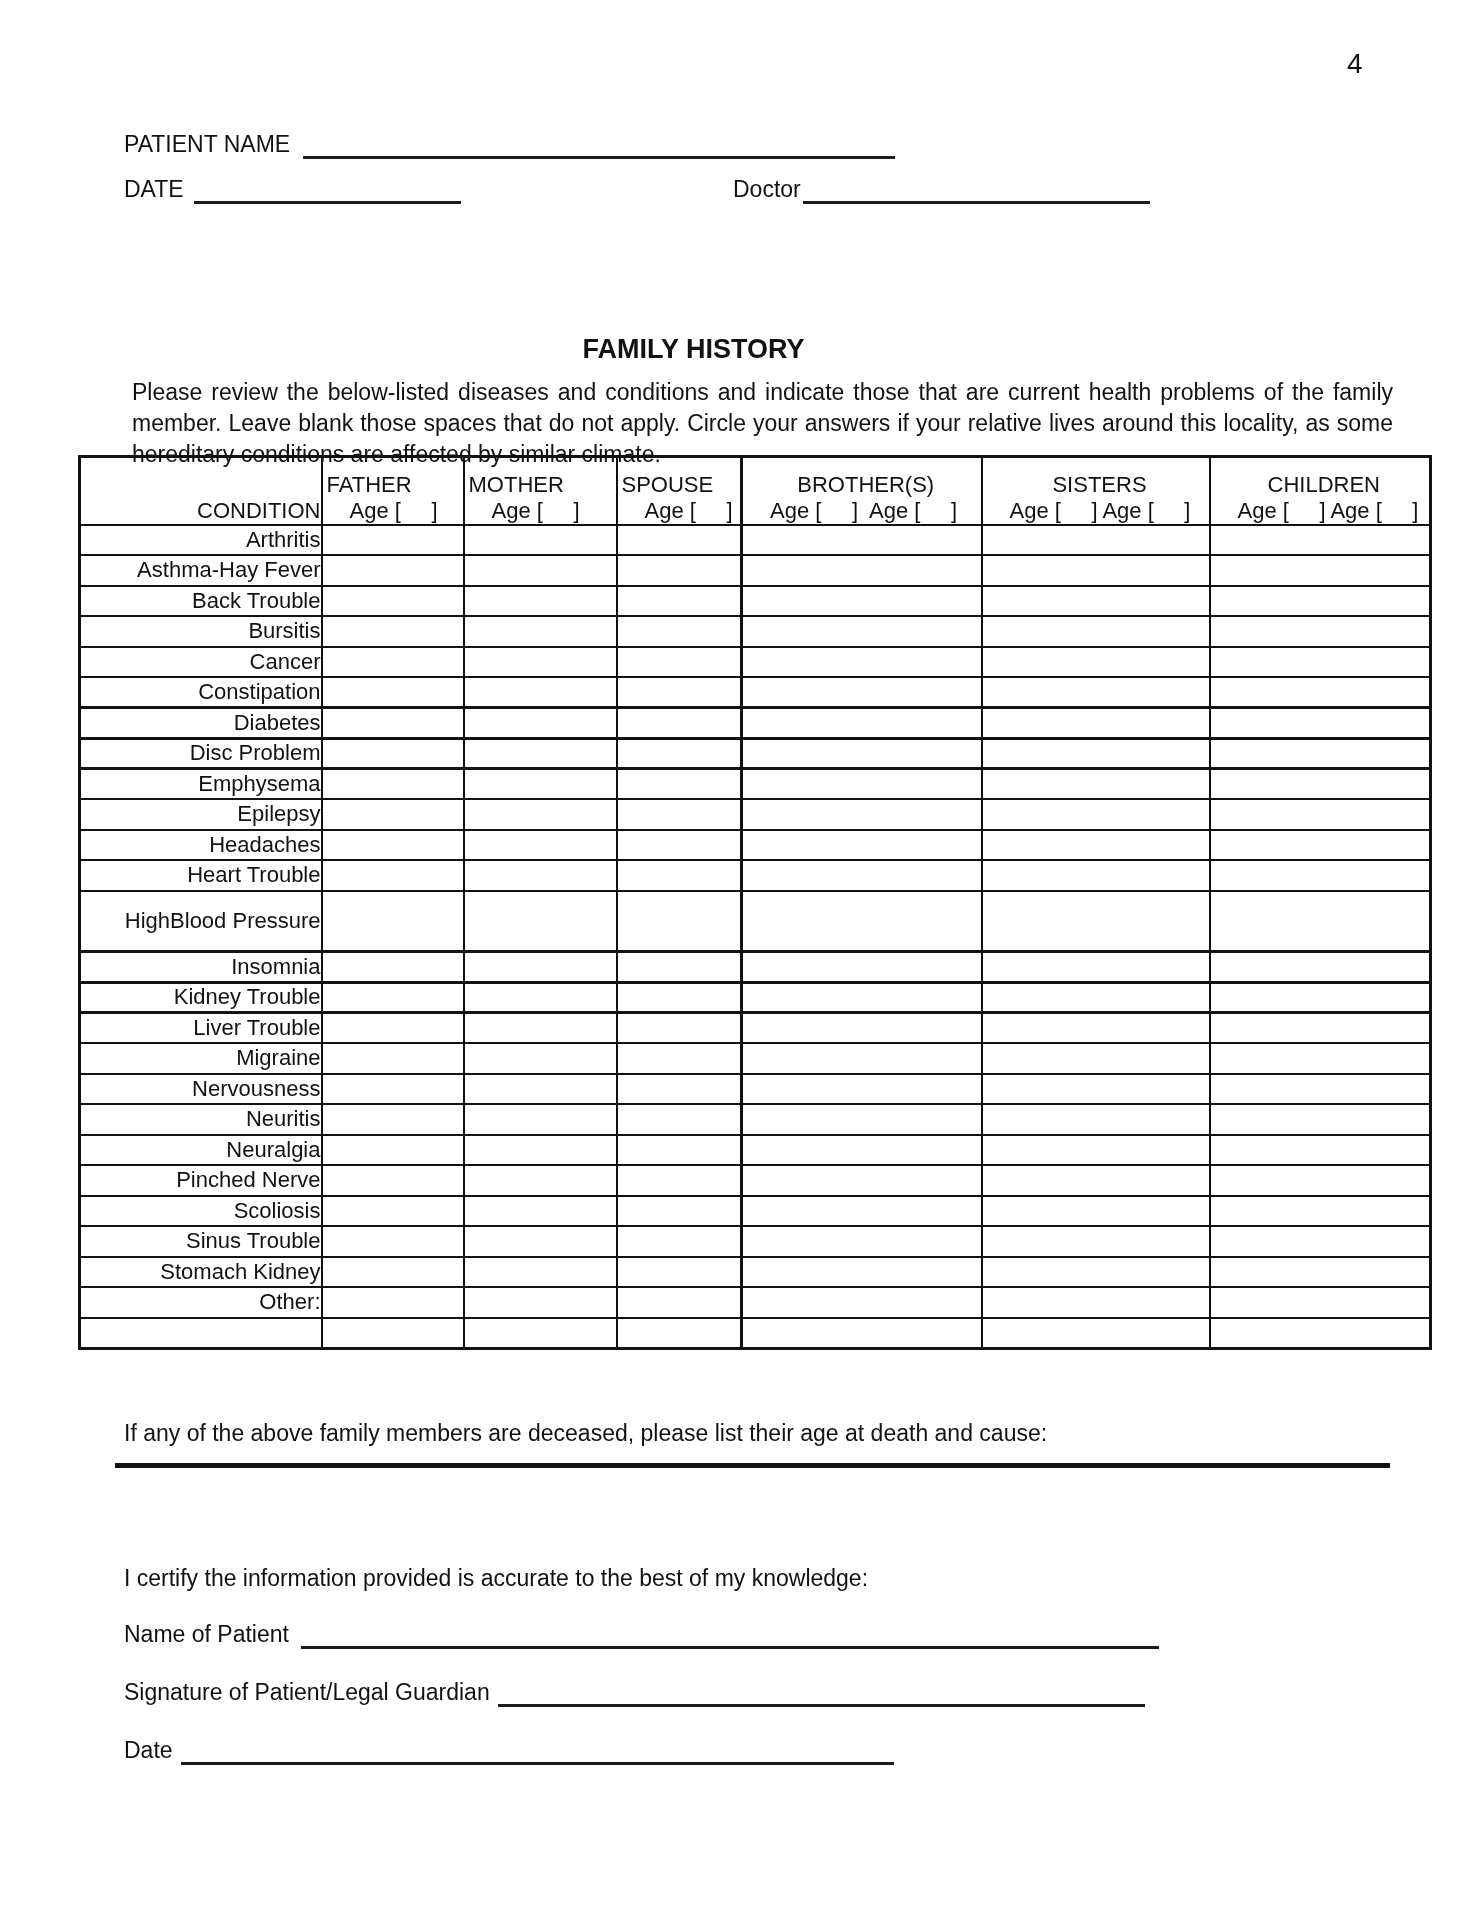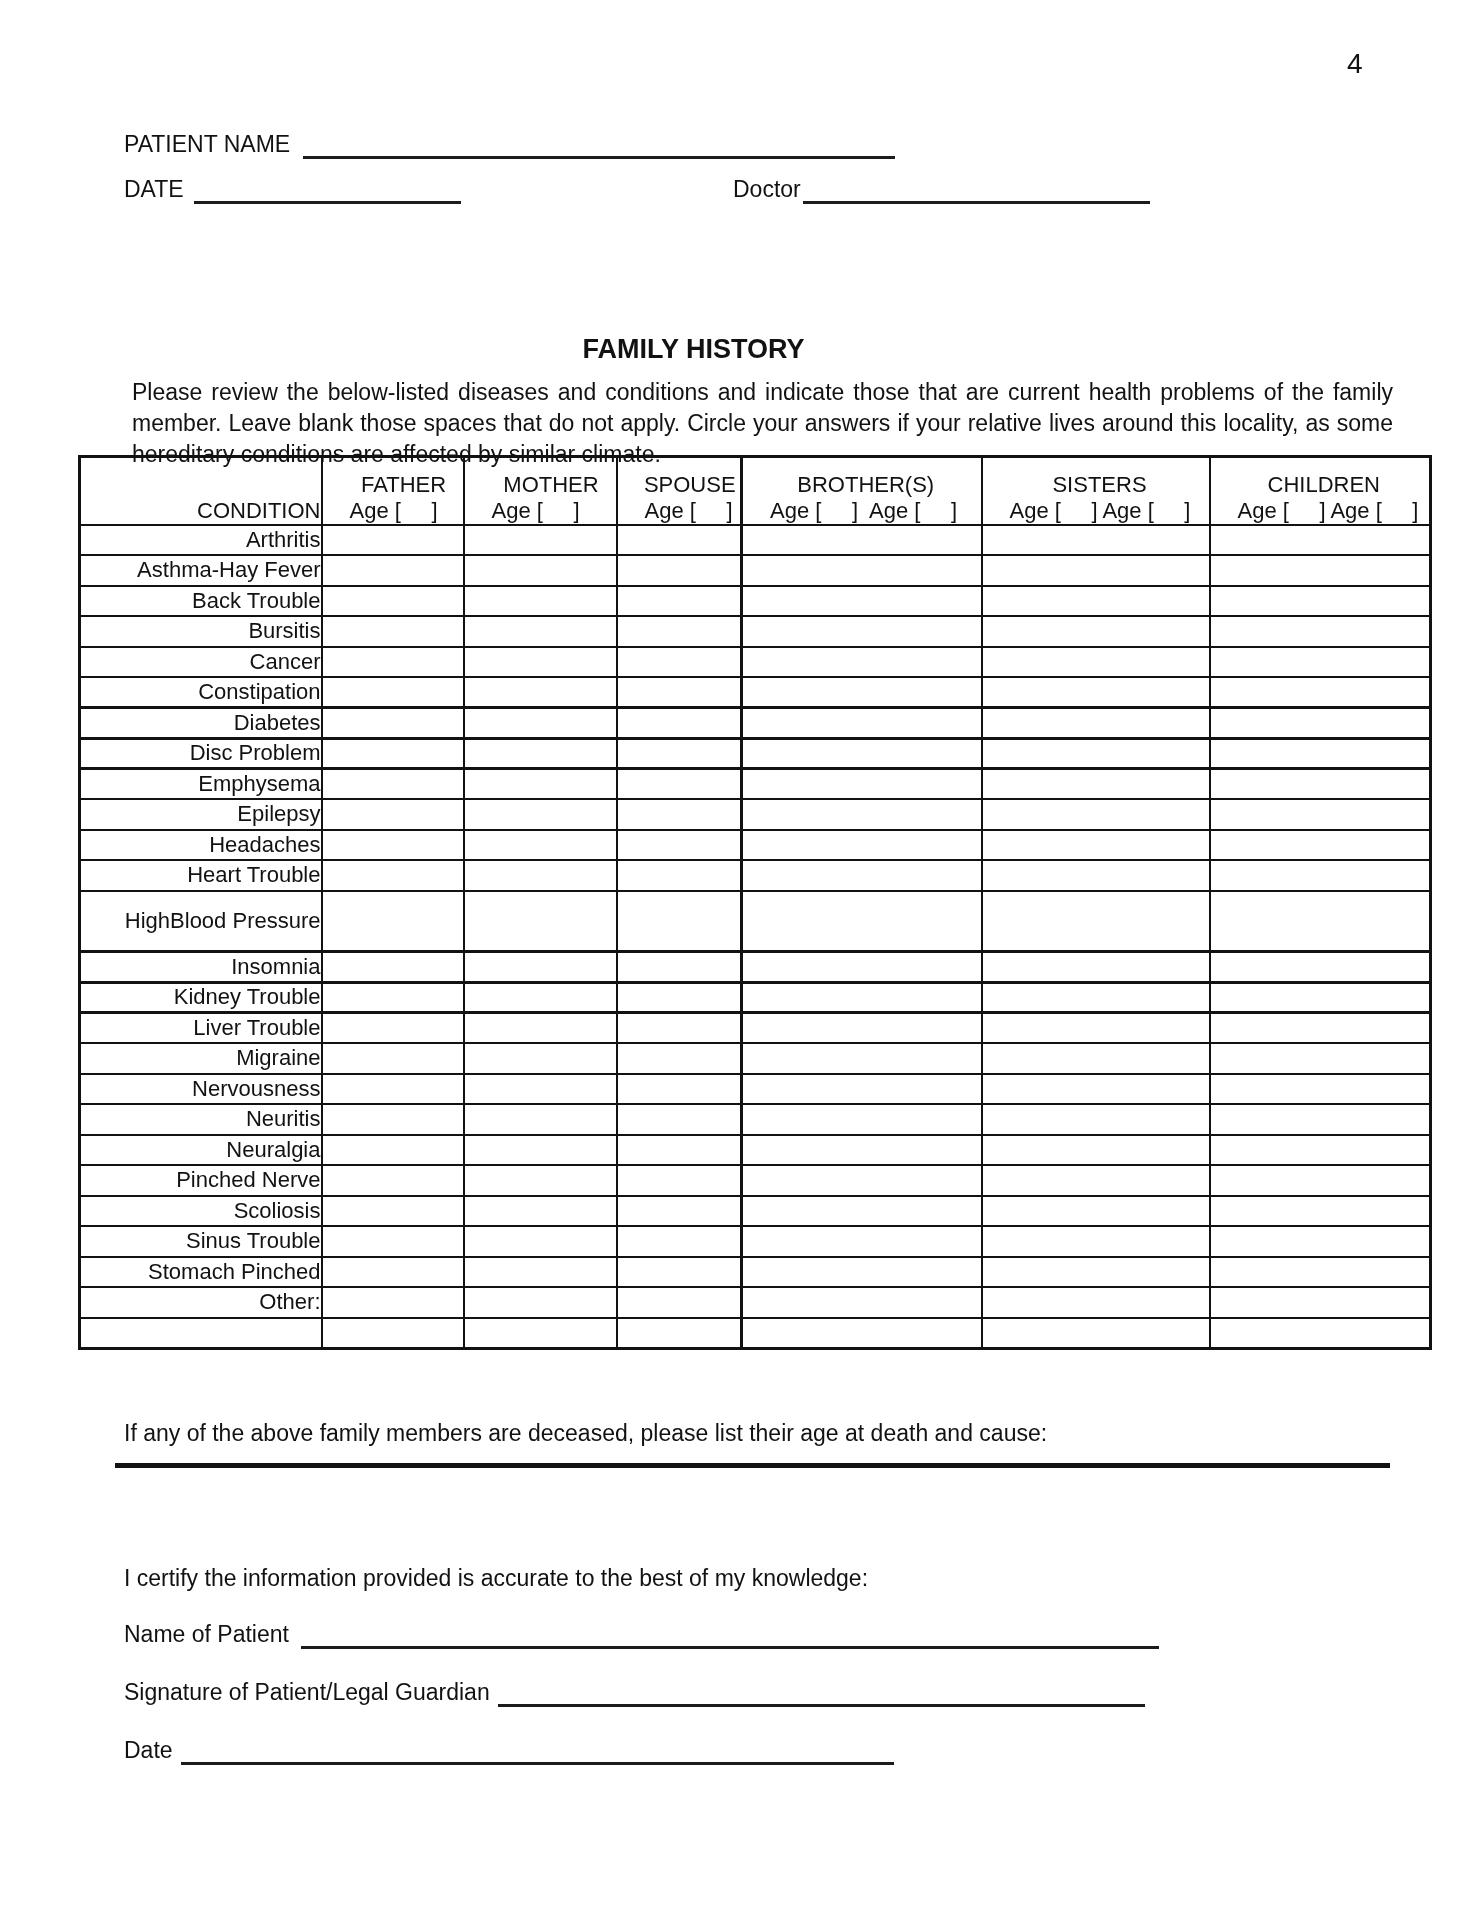--- a/index.html
+++ b/index.html
@@ -20,21 +20,21 @@
       table-layout:fixed;font-size:22px;border:3px solid #121212}
   .fh th,.fh td{border:2px solid #121212;font-weight:400;padding:0;overflow:hidden}
   .fh th:nth-child(5),.fh td:nth-child(5){border-left-width:3px}
   .fh thead tr{height:68px}
   .fh tbody tr{height:30.5px}
   .fh tbody tr.tall{height:61px}
   .fh tbody tr.thick td{border-bottom-width:3px}
   .cond{text-align:right;padding:0 6px 0 9px;vertical-align:middle;line-height:26px}
   .cond-h{vertical-align:bottom;text-align:right;padding:0 0 6px 9px}
   .colhead{vertical-align:bottom;padding-bottom:4px}
-  .colhead .lbl{display:block;text-align:center;padding-left:22px}
+  .colhead .lbl{display:block;text-align:left;padding-left:4px}
   .colhead .sub{display:block;text-align:left;padding-left:27px;white-space:pre}
   .colhead.wide .lbl{text-align:center;padding-left:8px}
   .wrapnarrow{padding-right:110px;line-height:28px}
   .deceased{left:124px;top:1420px;width:1280px}
   .thick-line{left:115px;top:1463px;width:1275px;height:5px;background:#121212}
   .certify{left:124px;top:1565px}
   .sig-name{left:124px;top:1620px;white-space:nowrap}
   .name-blank{width:858px;margin-left:12px}
   .sig-sign{left:124px;top:1678px;white-space:nowrap}
   .sign-blank{width:647px;margin-left:8px}
@@ -304,21 +304,21 @@
       <tr>
           <td class="cond">Sinus Trouble</td>
           <td></td>
           <td></td>
           <td></td>
           <td></td>
           <td></td>
           <td></td>
         </tr>
       <tr>
-          <td class="cond">Stomach Pinched</td>
+          <td class="cond">Stomach Kidney</td>
           <td></td>
           <td></td>
           <td></td>
           <td></td>
           <td></td>
           <td></td>
         </tr>
       <tr>
           <td class="cond">Other:</td>
           <td></td>

